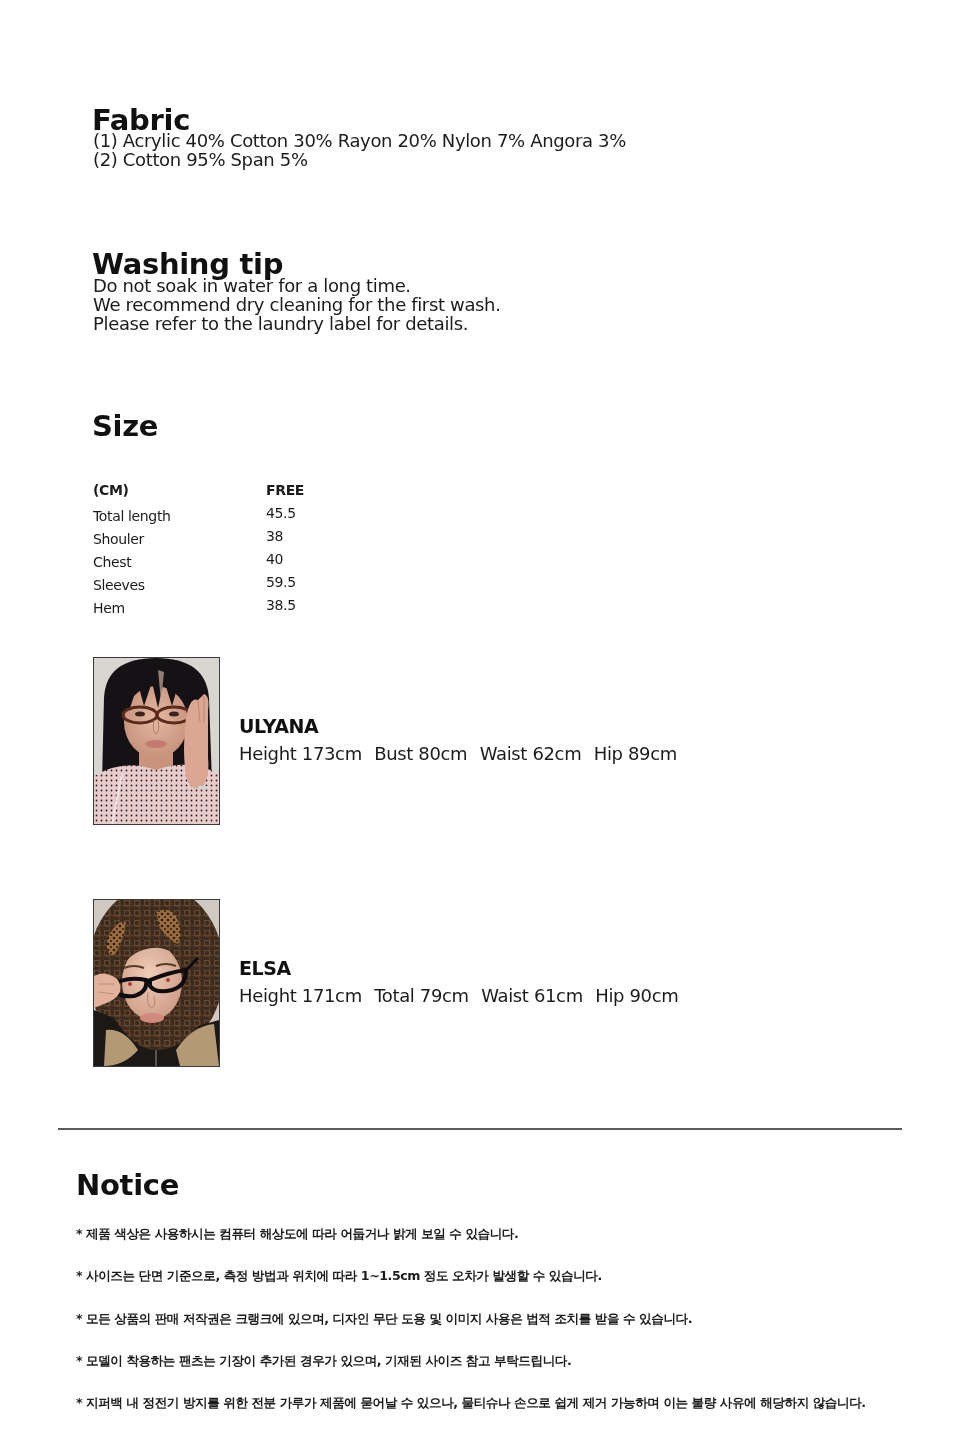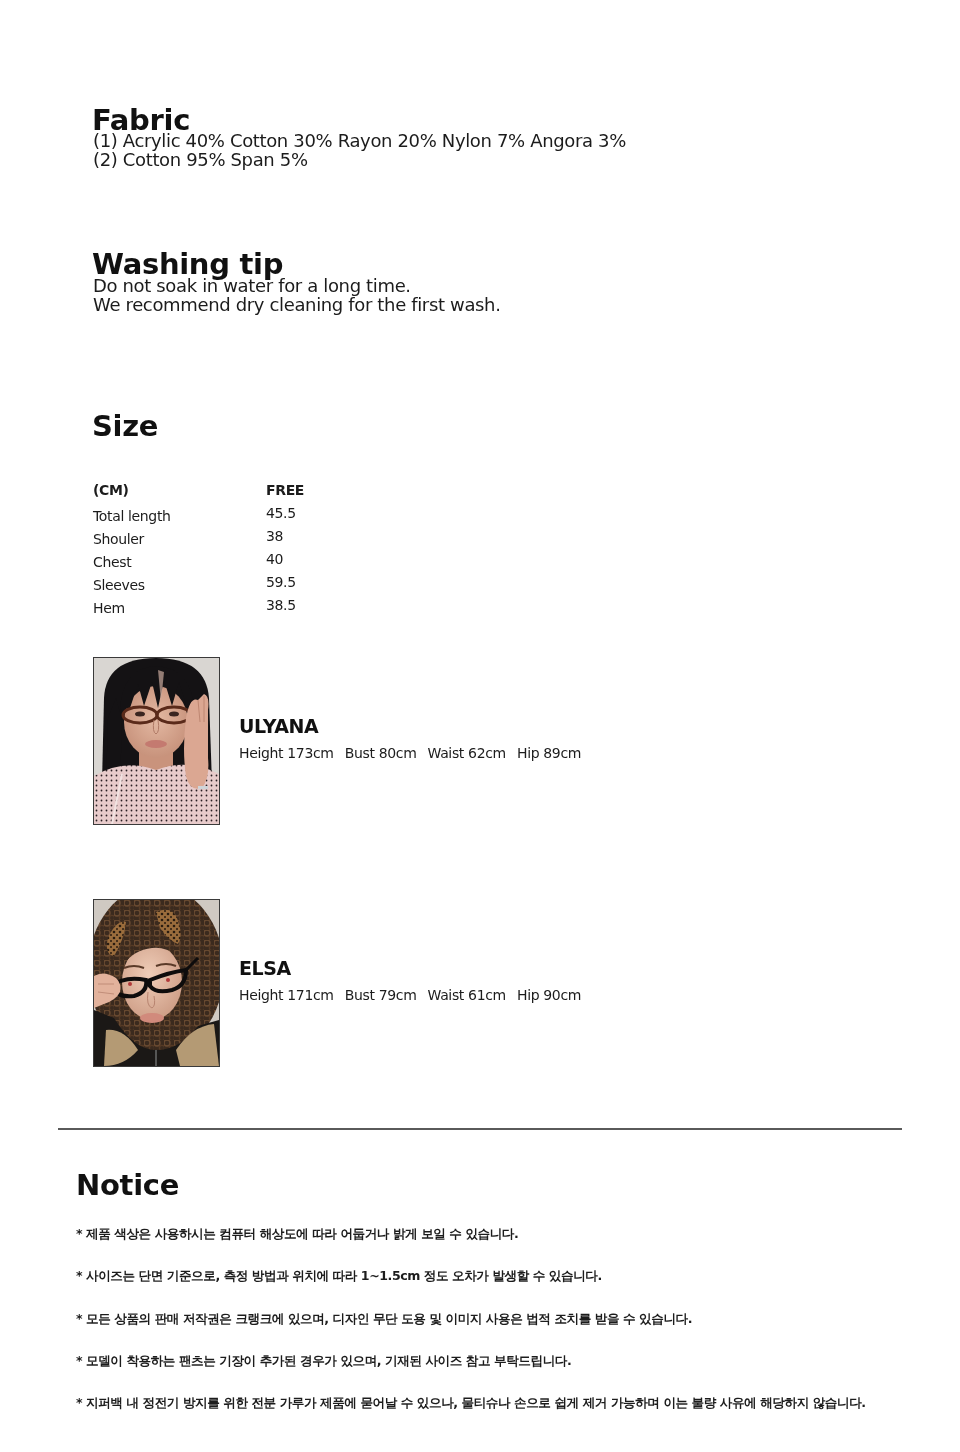--- a/index.html
+++ b/index.html
@@ -80,21 +80,21 @@
       font-size: 19px;
       letter-spacing: -0.4px;
       color: #111;
       line-height: 1;
       white-space: nowrap;
     }
     .model-stats {
       position: absolute;
       left: 239px;
       font-family: "DejaVu Sans", "Liberation Sans", sans-serif;
-      font-size: 14px;
+      font-size: 18px;
       letter-spacing: -0.35px;
       color: #1c1c1c;
       white-space: nowrap;
       line-height: 19px;
     }
     .stat-item { margin-right: 7px; }
 
     .divider {
       position: absolute;
       left: 58px;
@@ -124,20 +124,21 @@
     <div class="body-line">(1) Acrylic  40%  Cotton 30%  Rayon 20%  Nylon 7%  Angora 3%</div>
     <div class="body-line">(2) Cotton 95%  Span 5%</div>
   </div>
 </section>
 
 <section>
   <div class="abs heading" style="left:92px; top:250px;">Washing tip</div>
   <div class="abs lines" style="left:93px; top:276px;">
     <div class="body-line">Do not soak in water for a long time.</div>
     <div class="body-line">We recommend dry cleaning for the first wash.</div>
+    <div class="body-line">Please refer to the laundry label for details.</div>
   </div>
 </section>
 
 <section>
   <div class="abs heading" style="left:92px; top:412px;">Size</div>
   <div class="abs size-table">
     <div class="size-row size-head">
       <span class="size-label">(CM)</span>
       <span class="size-value">FREE</span>
     </div>
@@ -269,21 +270,21 @@
       <path d="M0 110 L20 118 Q40 150 62 150 Q86 150 104 126 L125 120 L125 166 L0 166 Z" fill="#1b1816"></path>
 
       <path d="M12 130 Q30 128 44 150 Q30 166 10 166 Z" fill="#b49a74"></path>
       <path d="M82 150 Q98 126 120 124 L125 166 L86 166 Z" fill="#b49a74"></path>
       <path d="M62 150 L62 166" stroke="#6b6b6b" stroke-width="1.5"></path>
     </svg>
   </div>
   <div class="model-name" style="top:959px;">ELSA</div>
   <div class="model-stats" style="top:986px;">
     <span class="stat-item">Height 171cm</span>
-    <span class="stat-item">Bust 79cm</span>
+    <span class="stat-item">Total 79cm</span>
     <span class="stat-item">Waist 61cm</span>
     <span class="stat-item">Hip 90cm</span>
   </div>
 </section>
 
 <div class="divider"></div>
 
 <section>
   <div class="abs heading" style="left:76px; top:1171px;text-align:center;">Notice</div>
   <div class="abs lines" style="left:76px; top:1201px;">

